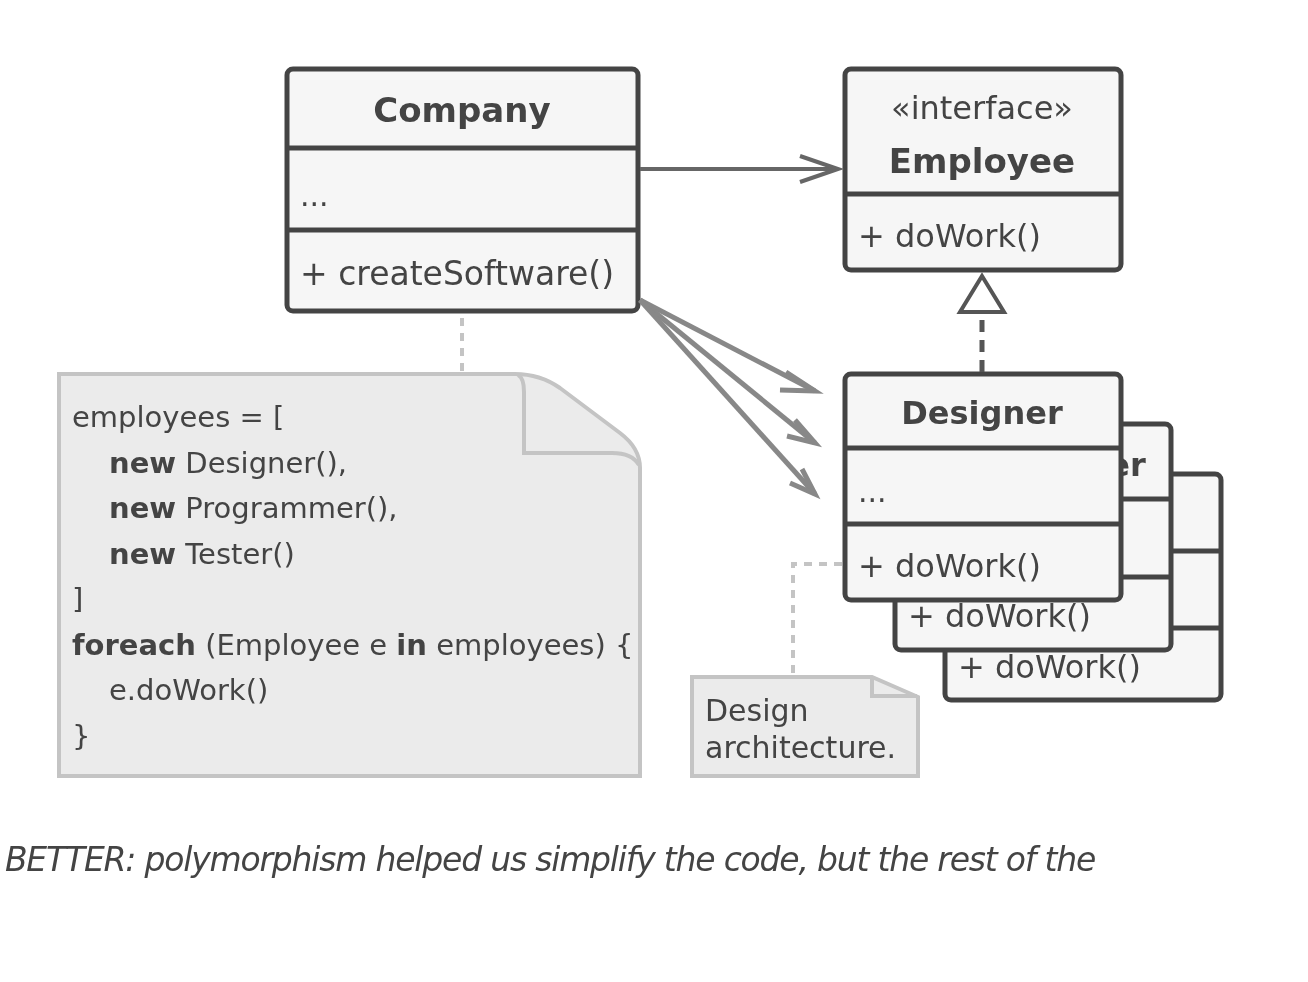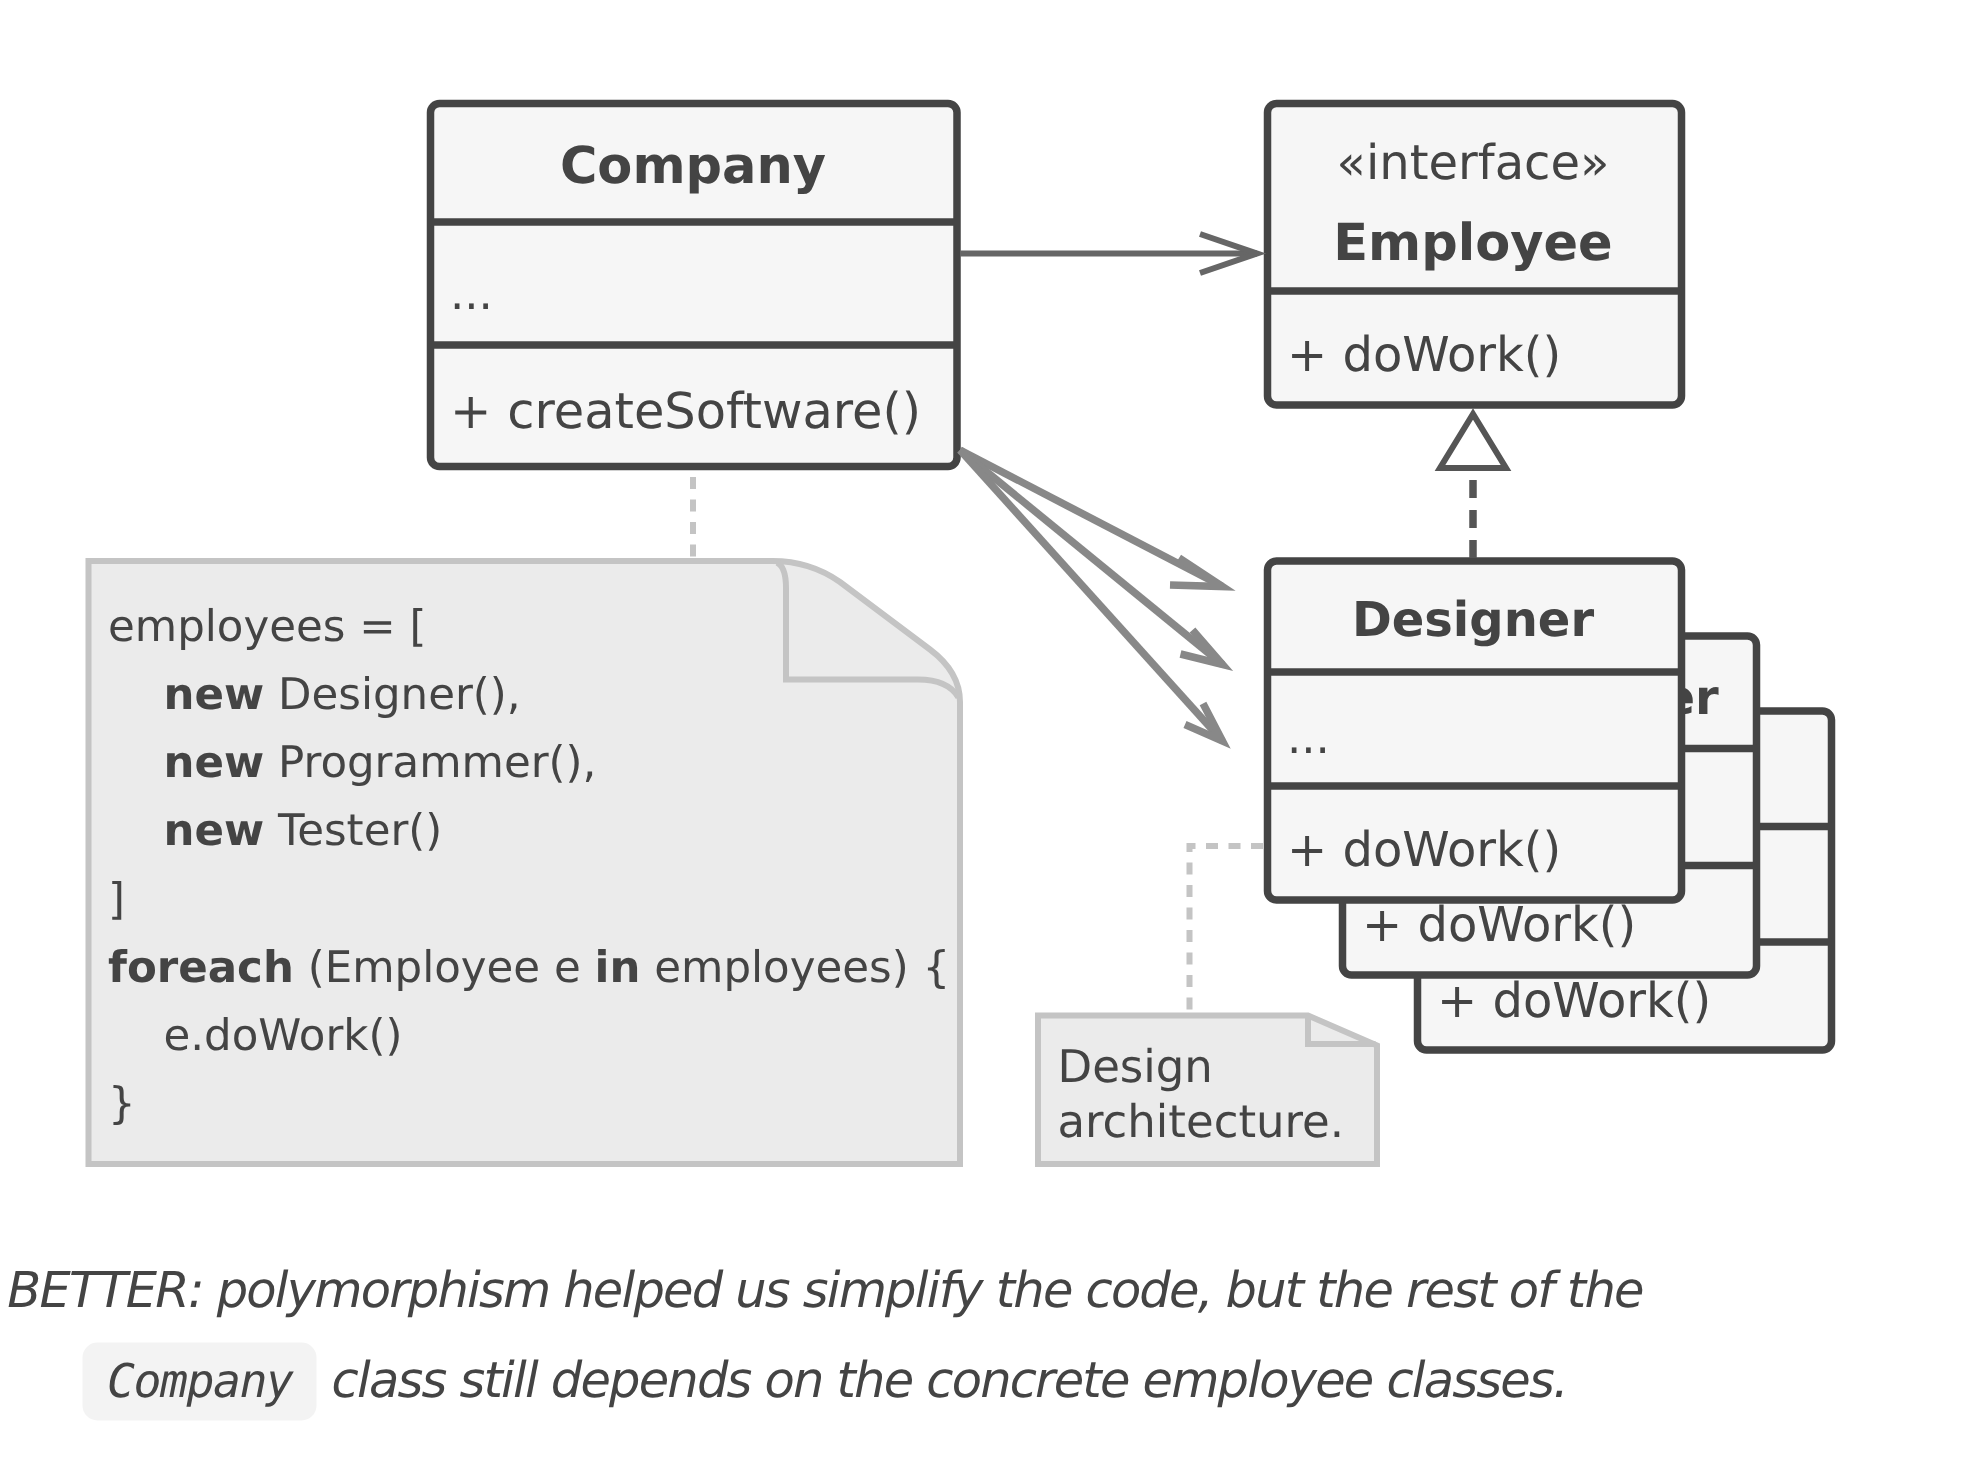--- a/index.html
+++ b/index.html
@@ -100,16 +100,13 @@
     </g>
     <g>
       <line x1="640" y1="300" x2="815" y2="494"></line>
       <polyline points="802,469 815,494 790,483"></polyline>
     </g>
   </g>
 </svg>
 
 <div class="caption">
   <div>BETTER: polymorphism helped us simplify the code, but the rest of the</div>
-  <div>
-    <span class="code">Company</span><span>class still depends on the concrete employee classes.</span>
-  </div>
 </div>
 
 </body></html>

